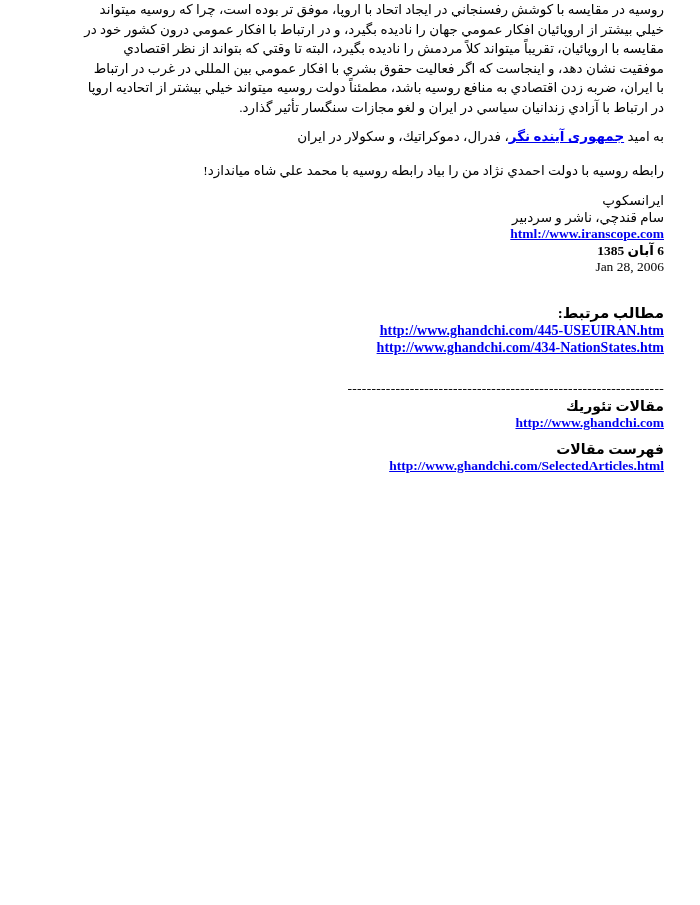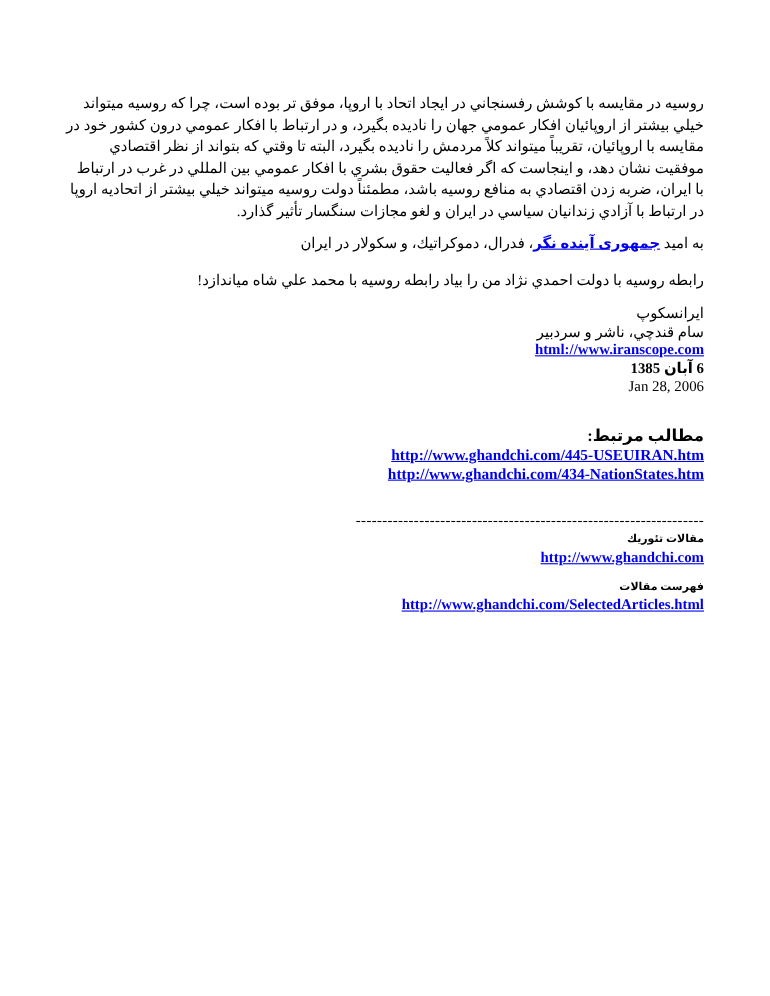--- a/index.html
+++ b/index.html
@@ -5,22 +5,21 @@
   * { margin: 0; padding: 0; box-sizing: border-box; }
   html, body {
     width: 700px;
     background: #ffffff;
     font-family: "Liberation Serif", "DejaVu Sans", serif;
     color: #000000;
   }
   body { height: 905px; overflow: hidden; }
   .doc {
     width: 580px;
-    padding-top: 84px;
-    margin: 0 60px;
+    margin: 0 84px;
   }
   .rtl { direction: rtl; text-align: right; unicode-bidi: embed; }
   .ltr { direction: ltr; text-align: right; }
   .para {
     font-size: 13.5px;
     line-height: 19.5px;
   }
   .p2 { margin-top: 14px; }
   .p3 { margin-top: 10px; }
   a.link {
@@ -39,21 +38,21 @@
   .divider-line {
     margin-top: 26px;
     font-size: 13.5px;
     line-height: 14px;
     letter-spacing: 0.3px;
     white-space: nowrap;
     overflow: hidden;
   }
   .footer-section { margin-top: 3px; }
   .footer-section + .footer-section { margin-top: 11px; }
-  .footer-label { font-size: 10px; line-height: 16px; font-weight: bold; }
+  .footer-label { font-size: 14px; line-height: 16px; font-weight: bold; }
   .footer-url { font-size: 13.5px; line-height: 16.5px; }
 </style>
 </head>
 <body>
 
 <div class="doc">
 
   <p class="para rtl">روسيه در مقايسه با كوشش رفسنجاني در ايجاد اتحاد با اروپا، موفق تر بوده است، چرا كه روسيه ميتواند خيلي بيشتر از اروپائيان افكار عمومي جهان را ناديده بگيرد، و در ارتباط با افكار عمومي درون كشور خود در مقايسه با اروپائيان، تقريباً ميتواند كلاً مردمش را ناديده بگيرد، البته تا وقتي كه بتواند از نظر اقتصادي موفقيت نشان دهد، و اينجاست كه اگر فعاليت حقوق بشري با افكار عمومي بين المللي در غرب در ارتباط با ايران، ضربه زدن اقتصادي به منافع روسيه باشد، مطمئناً دولت روسيه ميتواند خيلي بيشتر از اتحاديه اروپا در ارتباط با آزادي زندانيان سياسي در ايران و لغو مجازات سنگسار تأثير گذارد.</p>
 
   <p class="para rtl p3"><span>به اميد </span><a class="link">جمهوری آينده نگر</a><span>، فدرال، دموكراتيك، و سكولار در ايران</span></p>

